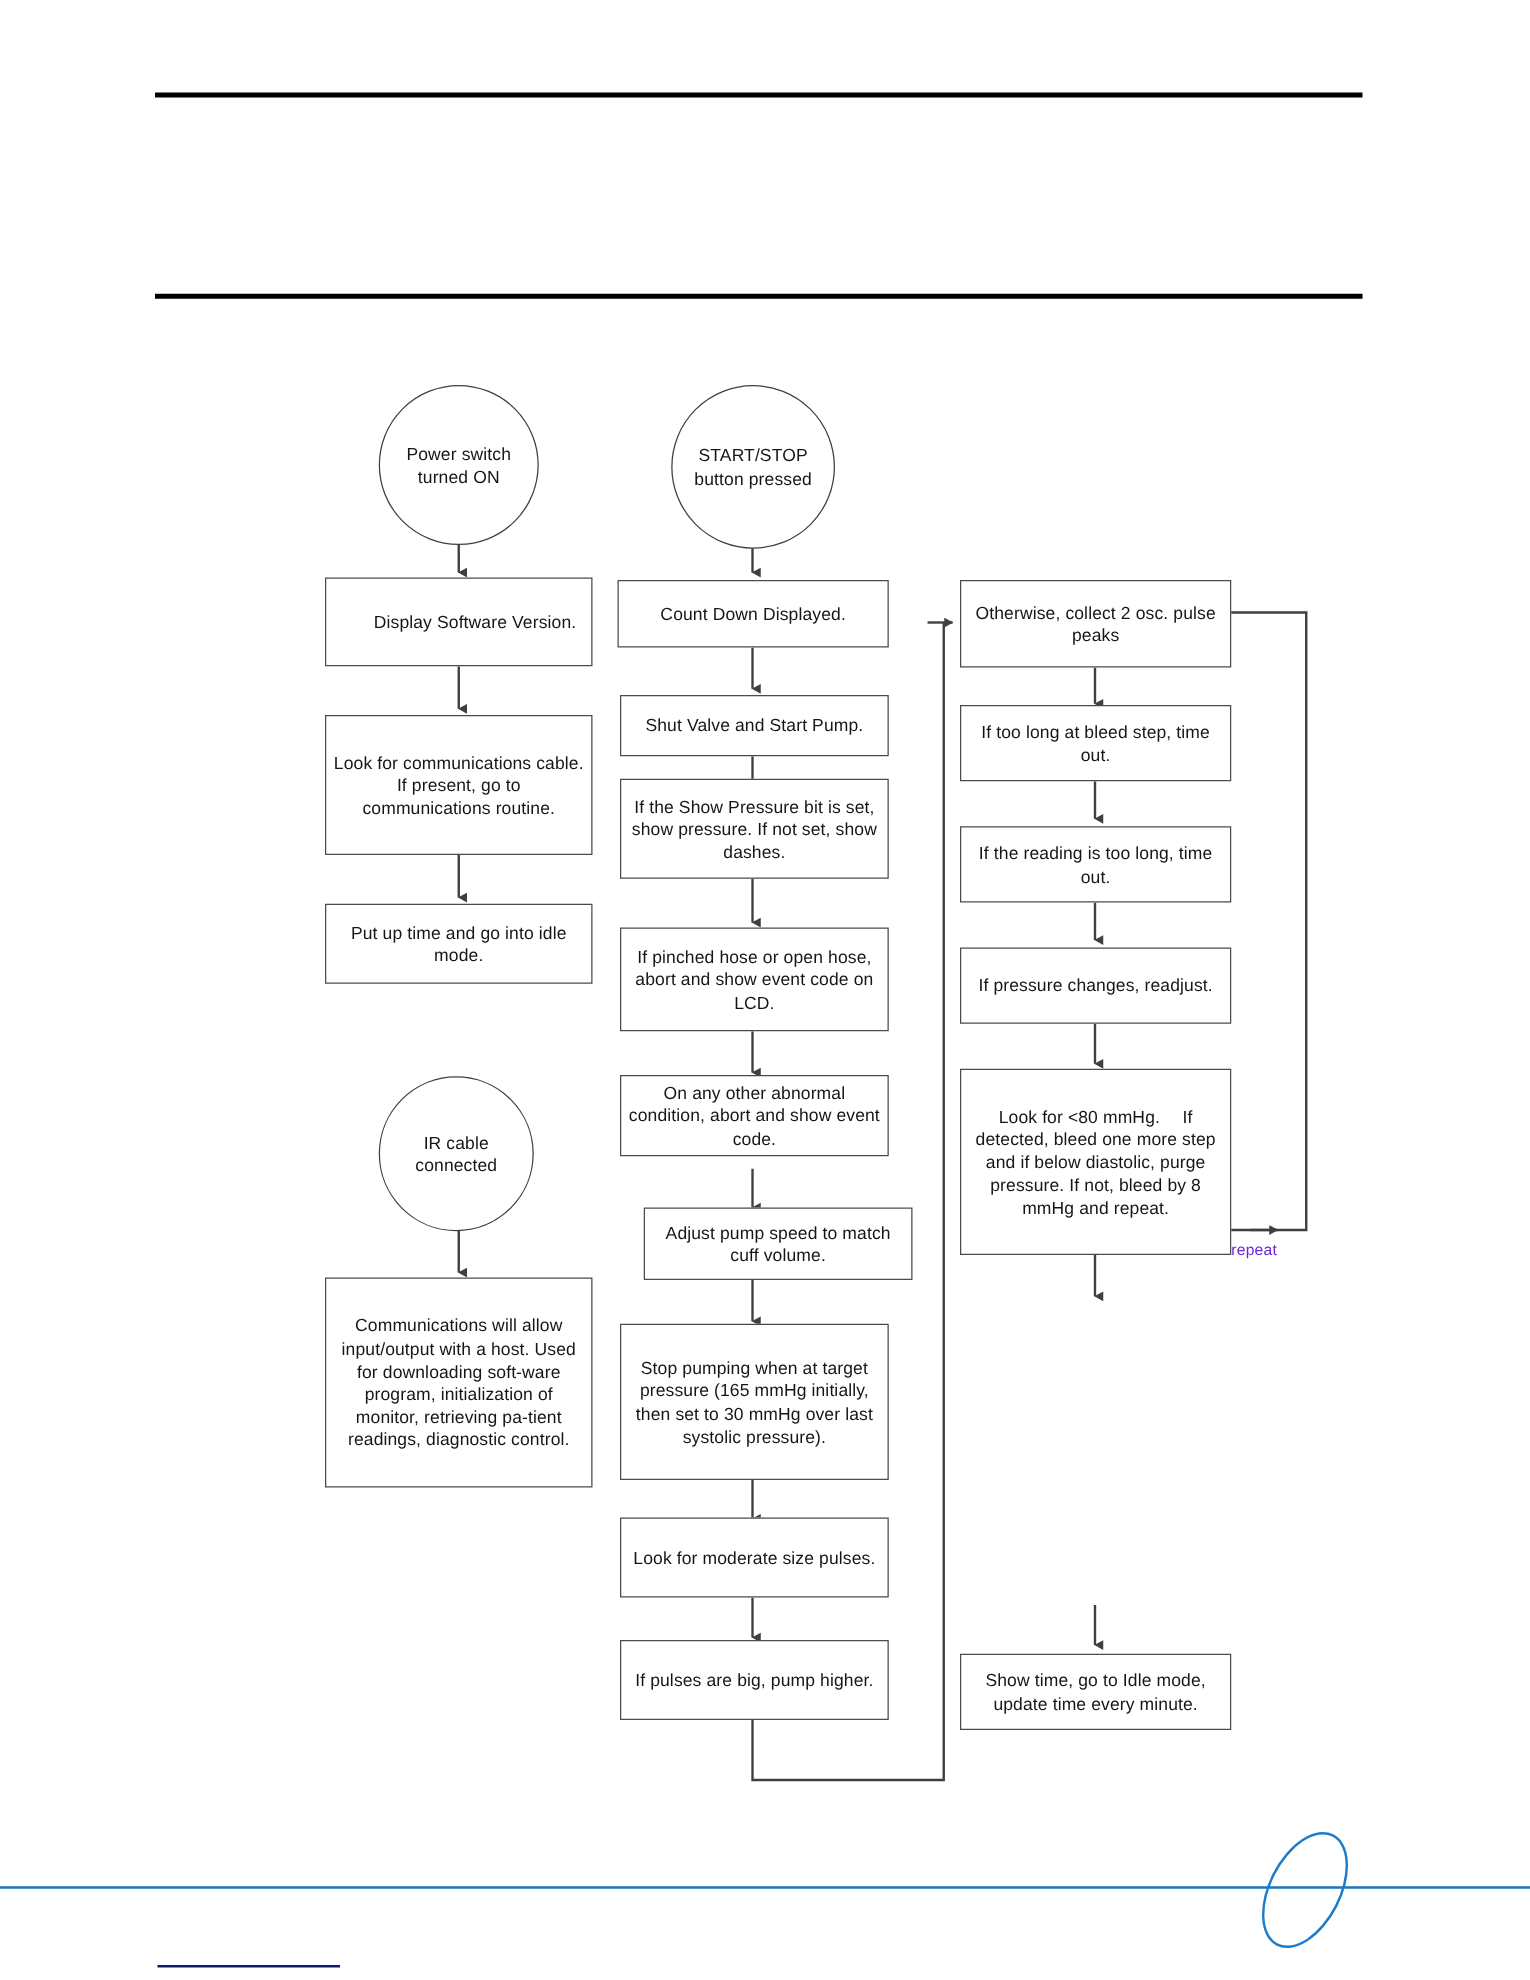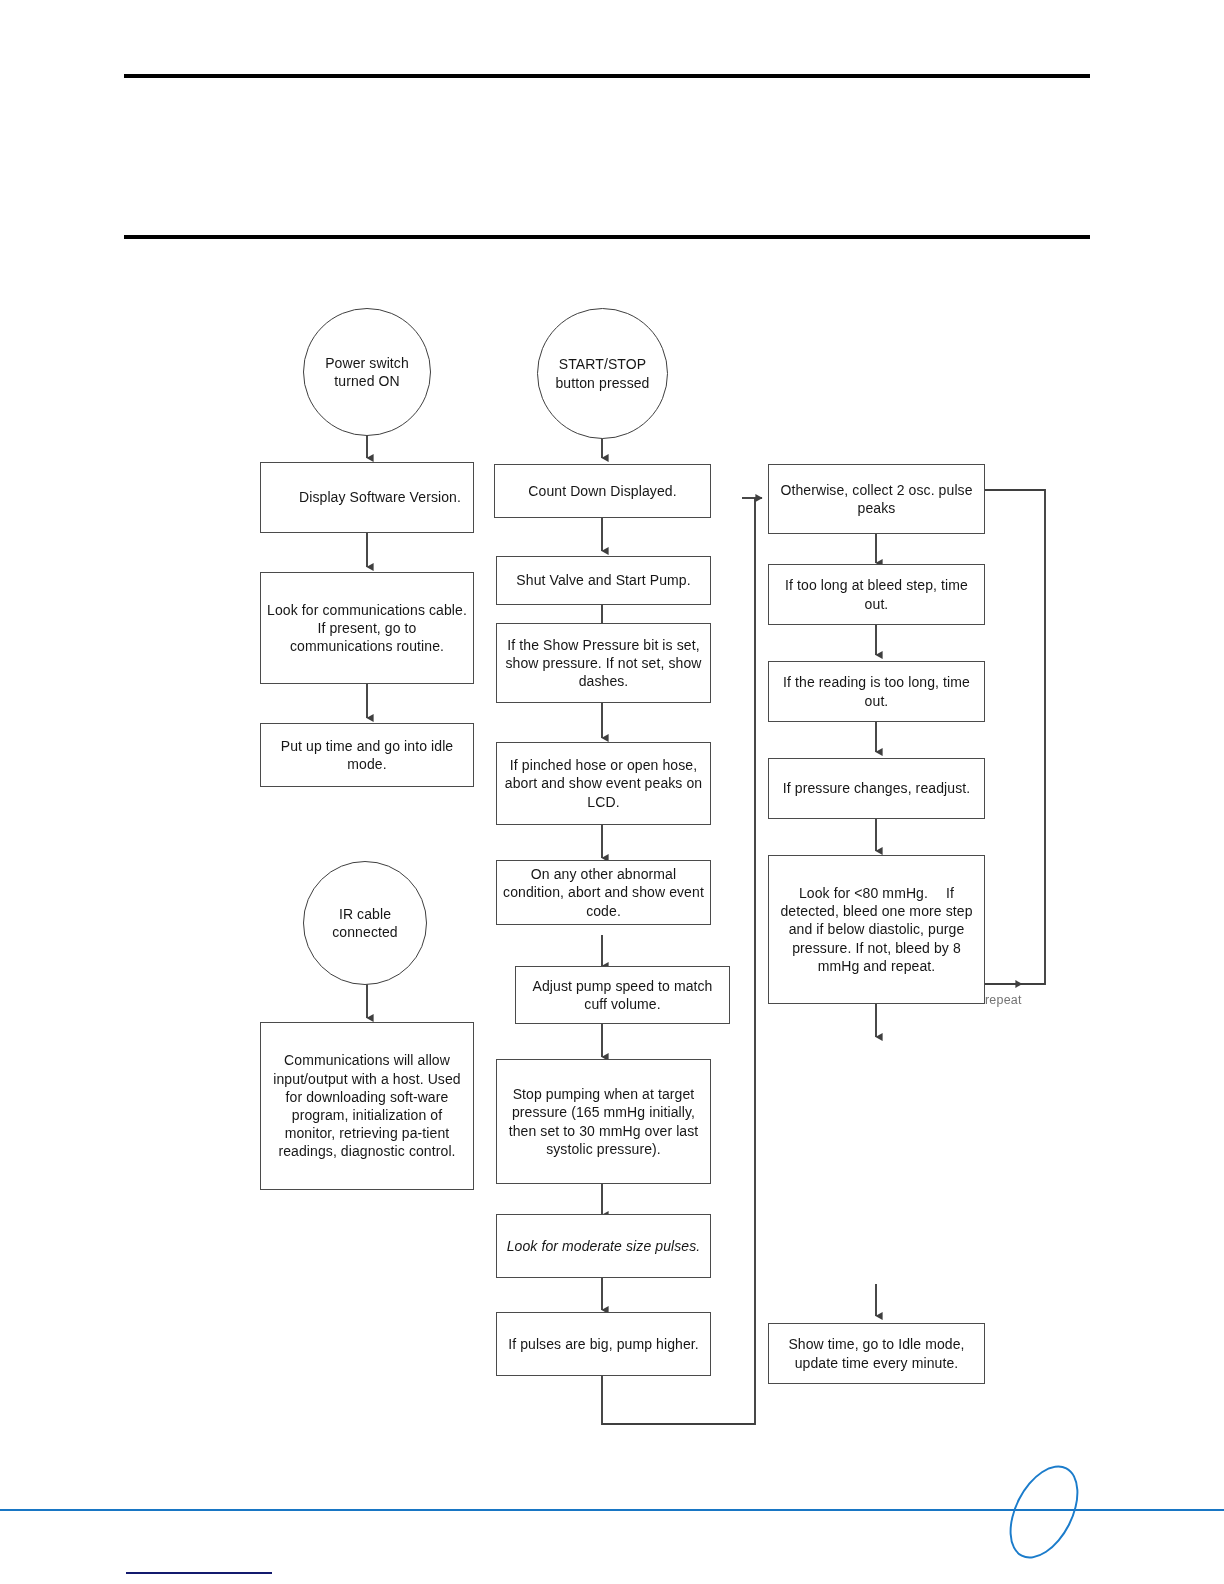--- a/index.html
+++ b/index.html
@@ -63,21 +63,21 @@
   }
   .node .txt { display: block; width: 100%; }
 
   
   .node.topalign { align-items: flex-start; padding-top: 12px; }
 
   
   .edge-label {
     position: absolute;
     font-size: 12.5px;
-    color: #737373;
+    color: #6d28d9;
     letter-spacing: 0.2px;
     white-space: nowrap;
   }
 
   
   #footer-rule {
     position: absolute;
     left: 0; top: 1509px;
     width: 1224px; height: 2.2px;
     background: #1876c4;
@@ -188,36 +188,36 @@
 
   <div class="node box" style="left:496px; top:556px; width:215px; height:49px;">
     <span class="txt">Shut Valve and Start Pump.</span>
   </div>
 
   <div class="node box" style="left:496px; top:623px; width:215px; height:80px;">
     <span class="txt">If the Show Pressure bit is set, show pressure. If not set, show dashes.</span>
   </div>
 
   <div class="node box" style="left:496px; top:742px; width:215px; height:83px;">
-    <span class="txt">If pinched hose or open hose, abort and show event peaks on LCD.</span>
+    <span class="txt">If pinched hose or open hose, abort and show event code on LCD.</span>
   </div>
 
   <div class="node box" style="left:496px; top:860px; width:215px; height:65px;">
     <span class="txt">On any other abnormal condition, abort and show event code.</span>
   </div>
 
   <div class="node box" style="left:496px; top:966px; width:215px; height:58px;margin-left:19px;">
     <span class="txt">Adjust pump speed to match cuff volume.</span>
   </div>
 
   <div class="node box" style="left:496px; top:1059px; width:215px; height:125px;">
     <span class="txt">Stop pumping when at target pressure (165 mmHg initially, then set to 30 mmHg over last systolic pressure).</span>
   </div>
 
-  <div class="node box" style="left:496px; top:1214px; width:215px; height:64px;font-style:italic;">
+  <div class="node box" style="left:496px; top:1214px; width:215px; height:64px;">
     <span class="txt">Look for moderate size pulses.</span>
   </div>
 
   <div class="node box" style="left:496px; top:1312px; width:215px; height:64px;">
     <span class="txt">If pulses are big, pump higher.</span>
   </div>
 
   <div class="node box" style="left:768px; top:464px; width:217px; height:70px;">
     <span class="txt">Otherwise, collect 2 osc. pulse peaks</span>
   </div>

